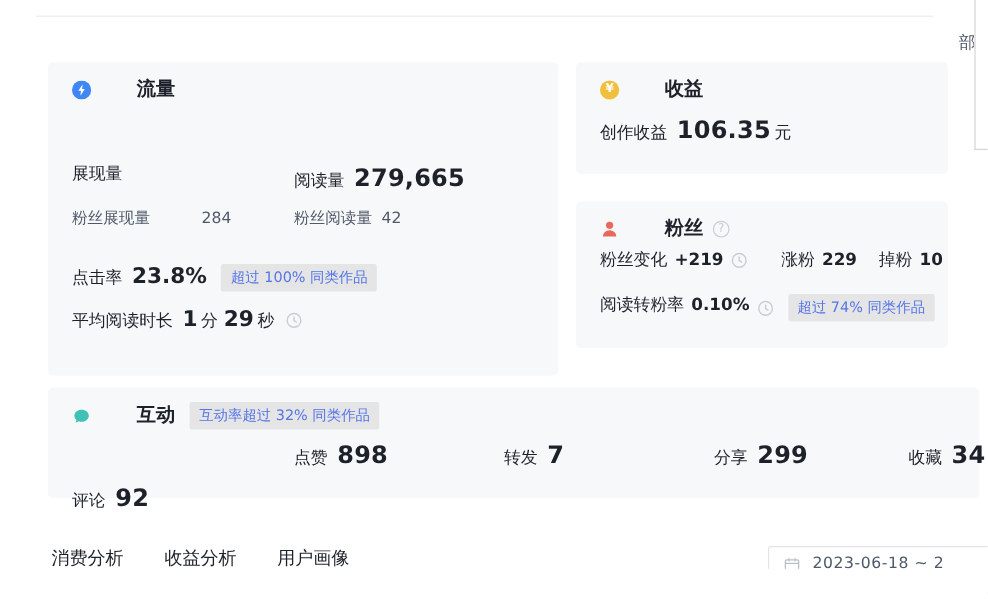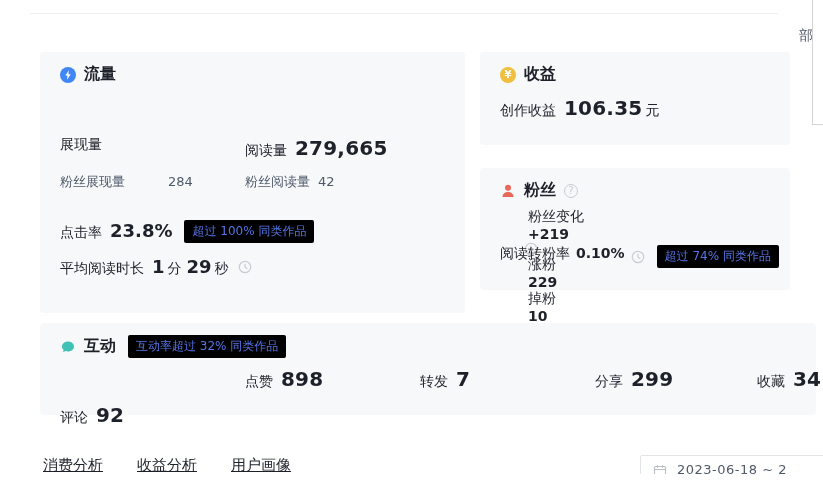--- a/index.html
+++ b/index.html
@@ -13,41 +13,41 @@
   .top-right-text { position:absolute; left:799px; top:27px; font-size:14px; color:#4e5969; white-space:nowrap; }
   .float-panel { position:absolute; left:812px; top:-2px; width:40px; height:127px; background:#ffffff; border-left:1px solid #d4d4d4; border-bottom:1px solid #d4d4d4; z-index:40; }
 
   .card { position:absolute; background:#f7f8fa; border-radius:4px; }
   .card-traffic     { left:40px;  top:52px;  width:425px; height:261px; }
   .card-revenue     { left:480px; top:52px;  width:310px; height:93px;  }
   .card-fans        { left:480px; top:168px; width:310px; height:122px; }
   .card-interaction { left:40px;  top:323px; width:776px; height:92px;  }
 
   .card-title { position:absolute; left:20px; top:12px; display:flex; align-items:center; gap:8px; }
-  .card-title .t { font-size:16px; font-weight:700; color:#1d2129; }
+  .card-title .t { font-size:16px; font-weight:700; color:#1d2129;margin-left:30px; }
   .icon-circle { width:16px; height:16px; border-radius:50%; display:inline-flex; align-items:center; justify-content:center; flex:0 0 auto; }
   .icon-yen { background:#f0bf3d; color:#fff; font-size:10px; font-weight:700; line-height:1; }
   .q-icon { width:14px; height:14px; border:1px solid #c9cdd4; border-radius:50%; color:#c9cdd4; font-size:10px; line-height:12px; text-align:center; display:inline-block; }
 
   .row { position:absolute; display:flex; align-items:baseline; white-space:nowrap;justify-content:flex-end; }
   .lbl { font-size:14px; color:#1d2129; }
   .lbl-gray { font-size:13px; color:#4e5969; }
   .val-lg { font-size:20px; font-weight:700; color:#1d2129; margin-left:8px; letter-spacing:.2px; }
   .val-md { font-size:18px; font-weight:700; color:#1d2129; margin-left:8px; }
   .val-sm { font-size:14px; font-weight:600; color:#1d2129; margin-left:6px; }
   .val-gray { font-size:13px; color:#4e5969; margin-left:8px; }
   .unit { font-size:14px; font-weight:400; color:#1d2129; margin:0 3px; }
-  .badge { font-size:12px; color:#5575e7; background:#000000; padding:3px 8px; border-radius:2px; margin-left:12px; align-self:center; }
+  .badge { font-size:12px; color:#5575e7; background:#e5e5e5; padding:3px 8px; border-radius:2px; margin-left:12px; align-self:center; }
   .clock { margin-left:6px; align-self:center; display:inline-flex; }
   .gap28 { margin-left:28px; }
   .gap18 { margin-left:18px; }
 
   .stat { position:absolute; display:flex; align-items:baseline; white-space:nowrap; }
 
-  .tabs { position:absolute; left:43px; top:456px; display:flex; gap:34px;text-decoration:underline; }
+  .tabs { position:absolute; left:43px; top:456px; display:flex; gap:34px; }
   .tab { font-size:15px; color:#1d2129; cursor:pointer; }
 
   .date-box { position:absolute; left:640px; top:455px; width:200px; height:40px; background:#fff; border:1px solid #e2e4e8; border-radius:2px; display:flex; align-items:flex-start; padding:6px 0 0 12px; gap:10px; }
   .date-text { font-size:13px; color:#4e5969; letter-spacing:.5px; white-space:nowrap; }
 
   .bottom-mask { position:absolute; left:0; top:474px; width:823px; height:25px; background:#ffffff; z-index:50; }
 </style>
 </head>
 <body>
 
@@ -120,21 +120,21 @@
   <div class="card-title">
     <span style="display:inline-flex">
       <svg width="16" height="16" viewBox="0 0 16 16" fill="#e8685a">
           <circle cx="8" cy="4.8" r="3"></circle>
           <path d="M2.4 14 a5.6 5.2 0 0 1 11.2 0 Z"></path>
         </svg>
     </span>
     <span class="t">粉丝</span>
     <span class="q-icon">?</span>
   </div>
-  <div class="row" style="left:20px; top:40px;flex-direction:column;">
+  <div class="row" style="left:20px; top:40px;">
     <span class="lbl">粉丝变化</span>
     <span class="val-sm">+219</span>
     <span class="clock">
       <svg width="14" height="14" viewBox="0 0 14 14" fill="none" stroke="#c9cdd4" stroke-width="1.2">
           <circle cx="7" cy="7" r="5.7"></circle>
           <path d="M7 3.8 V7.2 L9.4 8.7"></path>
         </svg>
     </span>
     <span class="lbl gap28">涨粉</span>
     <span class="val-sm">229</span>

